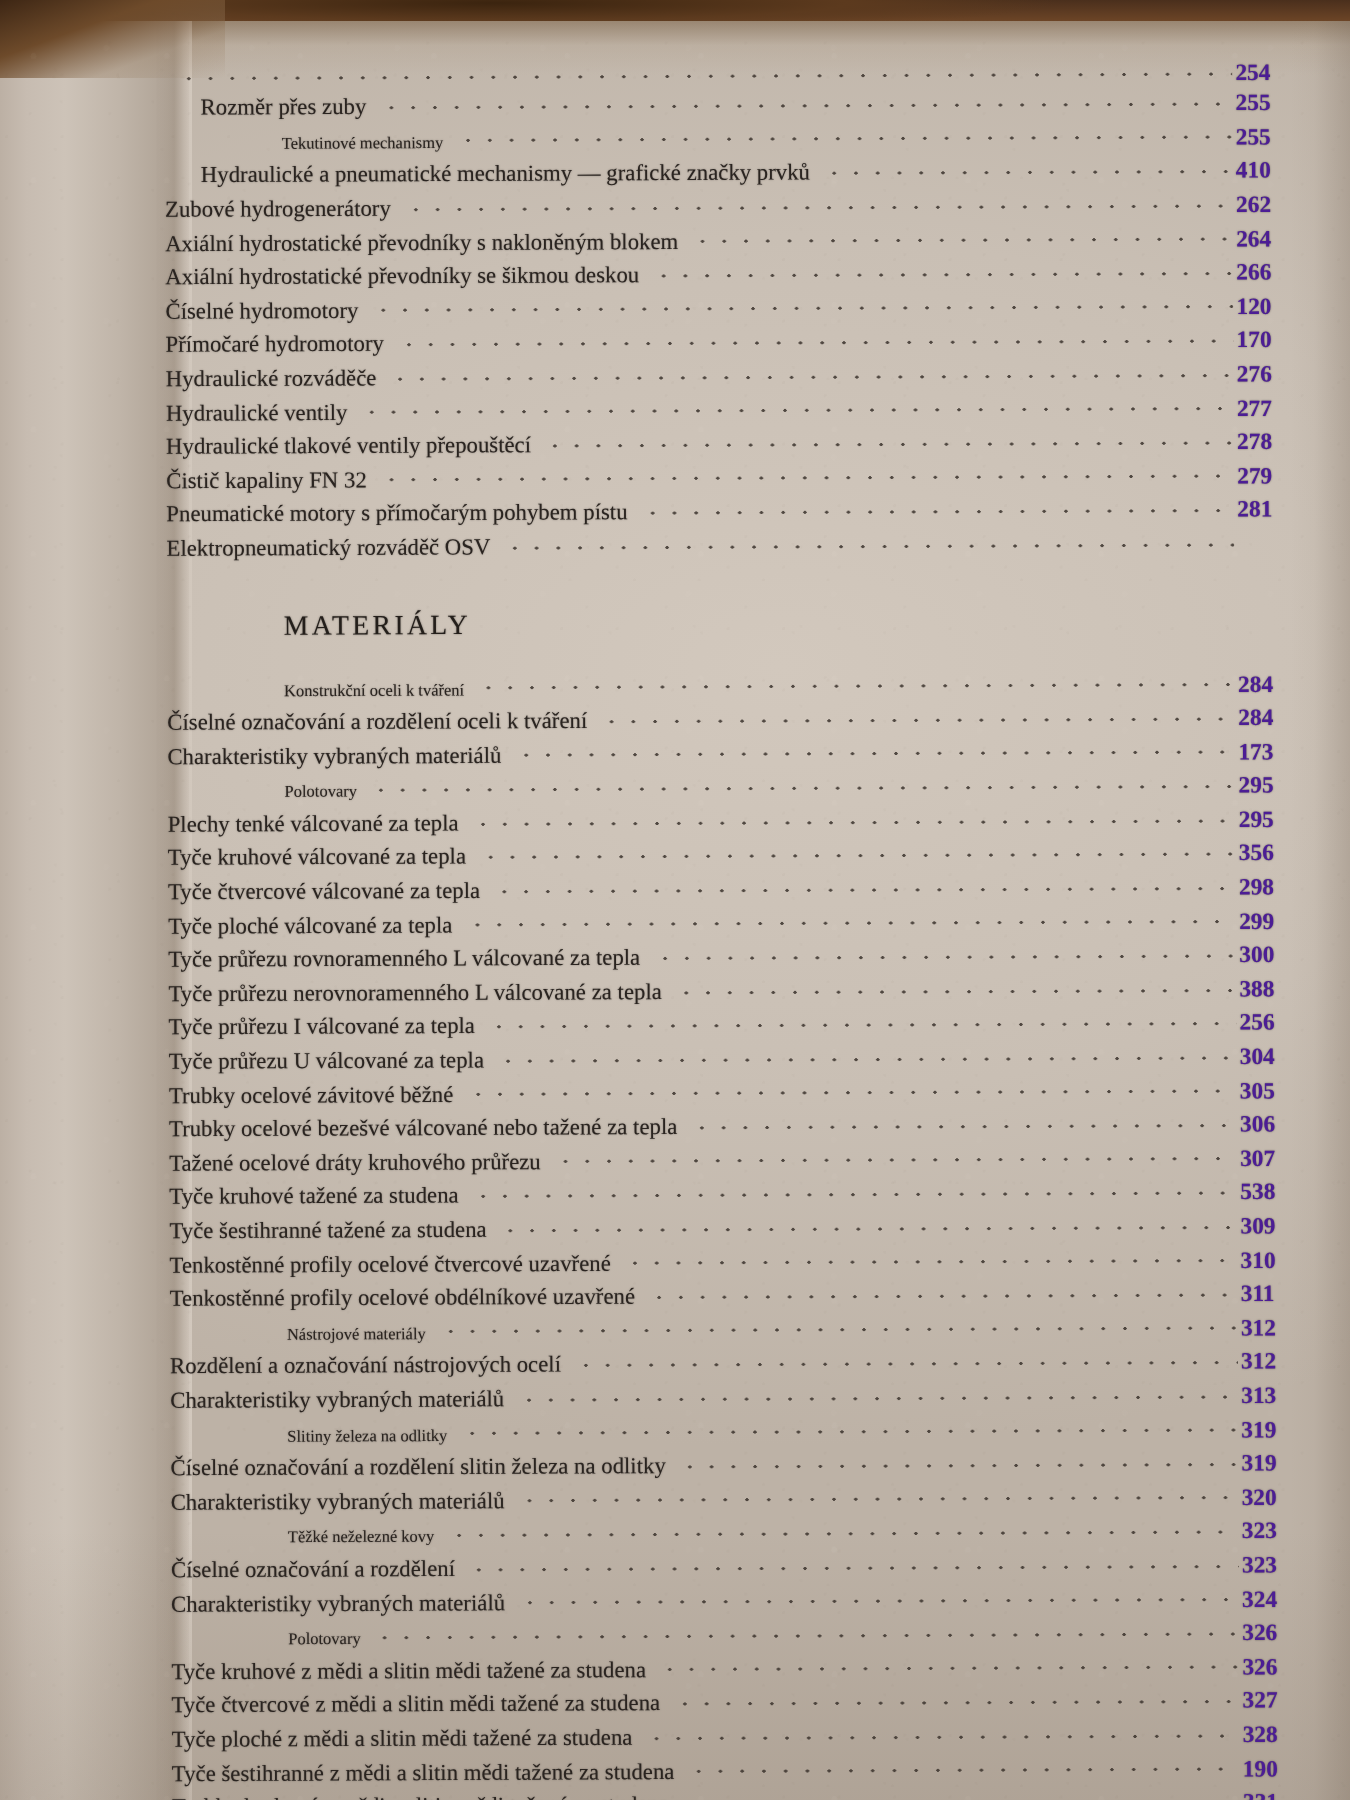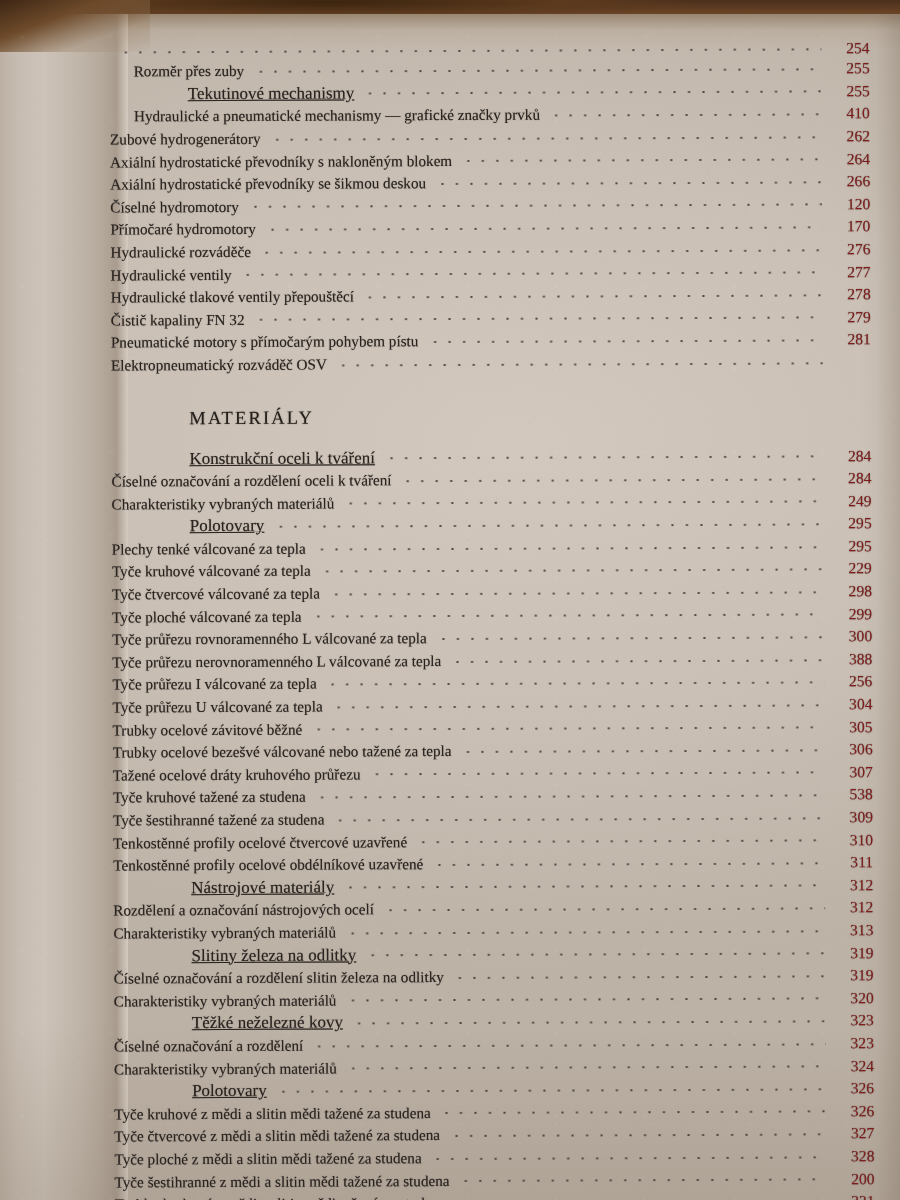--- a/index.html
+++ b/index.html
@@ -165,33 +165,34 @@
     bottom: 0.22em;
     height: 2px;
     background-image: radial-gradient(circle, #3a322c 0 1px, transparent 1.2px);
     background-size: 14.5px 2px;
     background-repeat: repeat-x;
     opacity: 0.85;
   }
   .row .pageno {
     flex: 0 0 auto;
     width: 46px;
-    text-align: right;
+    text-align: left;
     font-size: 15.6px;
-    color: #7f1d1d;
+    color: #4c1d95;
     text-shadow: 0 0 1.2px rgba(34,29,25,0.6);
+    font-weight: bold;
   }
 
   
   .ind-0 .title { margin-left: 0; }
   .ind-1 .title { margin-left: 24px; }
   .ind-2 .title { margin-left: 78px; }
 
   
-  .sub .title { font-size: 17px; text-decoration: underline; }
+  .sub .title { font-size: 11px; }
 
   
   .section-head {
     margin: 14px 0 10px 78px;
     font-size: 18.5px;
     letter-spacing: 2.2px;
     color: #241f1b;
     text-shadow: 0 0 1.2px rgba(36,31,27,0.6);
   }
   .gap-sm { height: 9px; }
@@ -329,36 +330,36 @@
             <span class="pageno">284</span>
           </div>
           <div class="row ind-0">
             <span class="title">Číselné označování a rozdělení oceli k tváření</span>
             <span class="leader"></span>
             <span class="pageno">284</span>
           </div>
           <div class="row ind-0">
             <span class="title">Charakteristiky vybraných materiálů</span>
             <span class="leader"></span>
-            <span class="pageno">249</span>
+            <span class="pageno">173</span>
           </div>
           <div class="row ind-2 sub">
             <span class="title">Polotovary</span>
             <span class="leader"></span>
             <span class="pageno">295</span>
           </div>
           <div class="row ind-0">
             <span class="title">Plechy tenké válcované za tepla</span>
             <span class="leader"></span>
             <span class="pageno">295</span>
           </div>
           <div class="row ind-0">
             <span class="title">Tyče kruhové válcované za tepla</span>
             <span class="leader"></span>
-            <span class="pageno">229</span>
+            <span class="pageno">356</span>
           </div>
           <div class="row ind-0">
             <span class="title">Tyče čtvercové válcované za tepla</span>
             <span class="leader"></span>
             <span class="pageno">298</span>
           </div>
           <div class="row ind-0">
             <span class="title">Tyče ploché válcované za tepla</span>
             <span class="leader"></span>
             <span class="pageno">299</span>
@@ -479,21 +480,21 @@
             <span class="pageno">327</span>
           </div>
           <div class="row ind-0">
             <span class="title">Tyče ploché z mědi a slitin mědi tažené za studena</span>
             <span class="leader"></span>
             <span class="pageno">328</span>
           </div>
           <div class="row ind-0">
             <span class="title">Tyče šestihranné z mědi a slitin mědi tažené za studena</span>
             <span class="leader"></span>
-            <span class="pageno">200</span>
+            <span class="pageno">190</span>
           </div>
           <div class="row ind-0">
             <span class="title">Trubky kruhové z mědi a slitin mědi tažené za studena</span>
             <span class="leader"></span>
             <span class="pageno">331</span>
           </div>
         </div>
 
     </div>
   </div>

